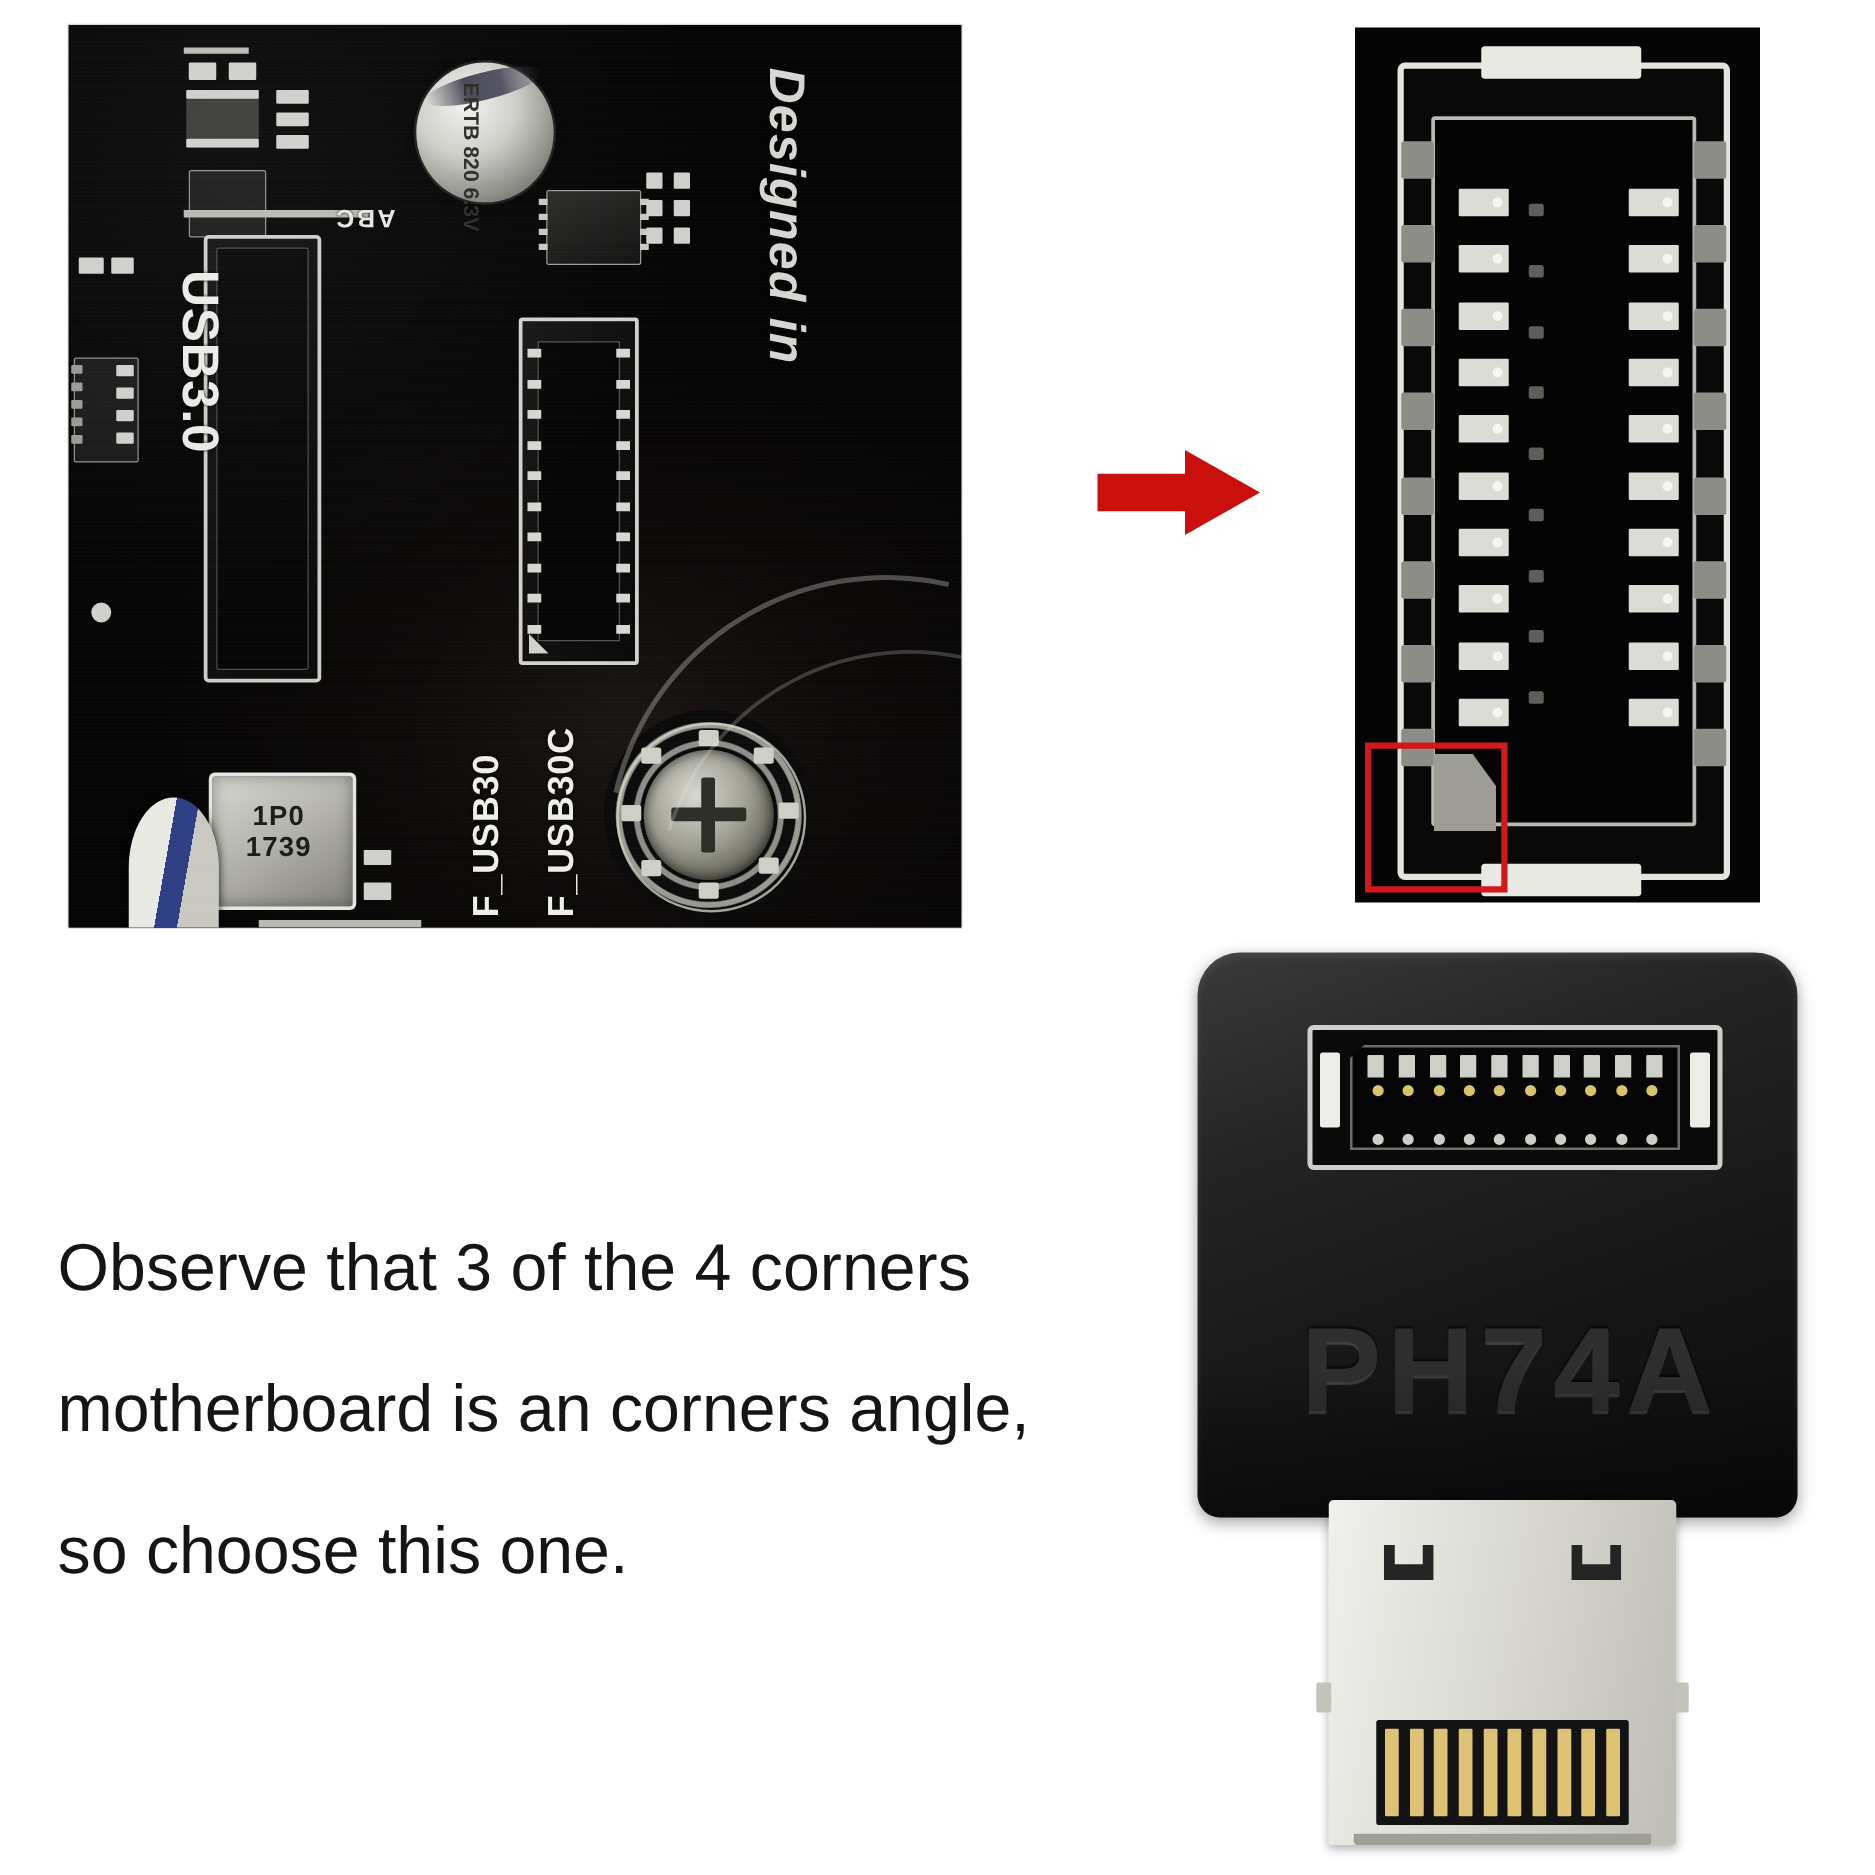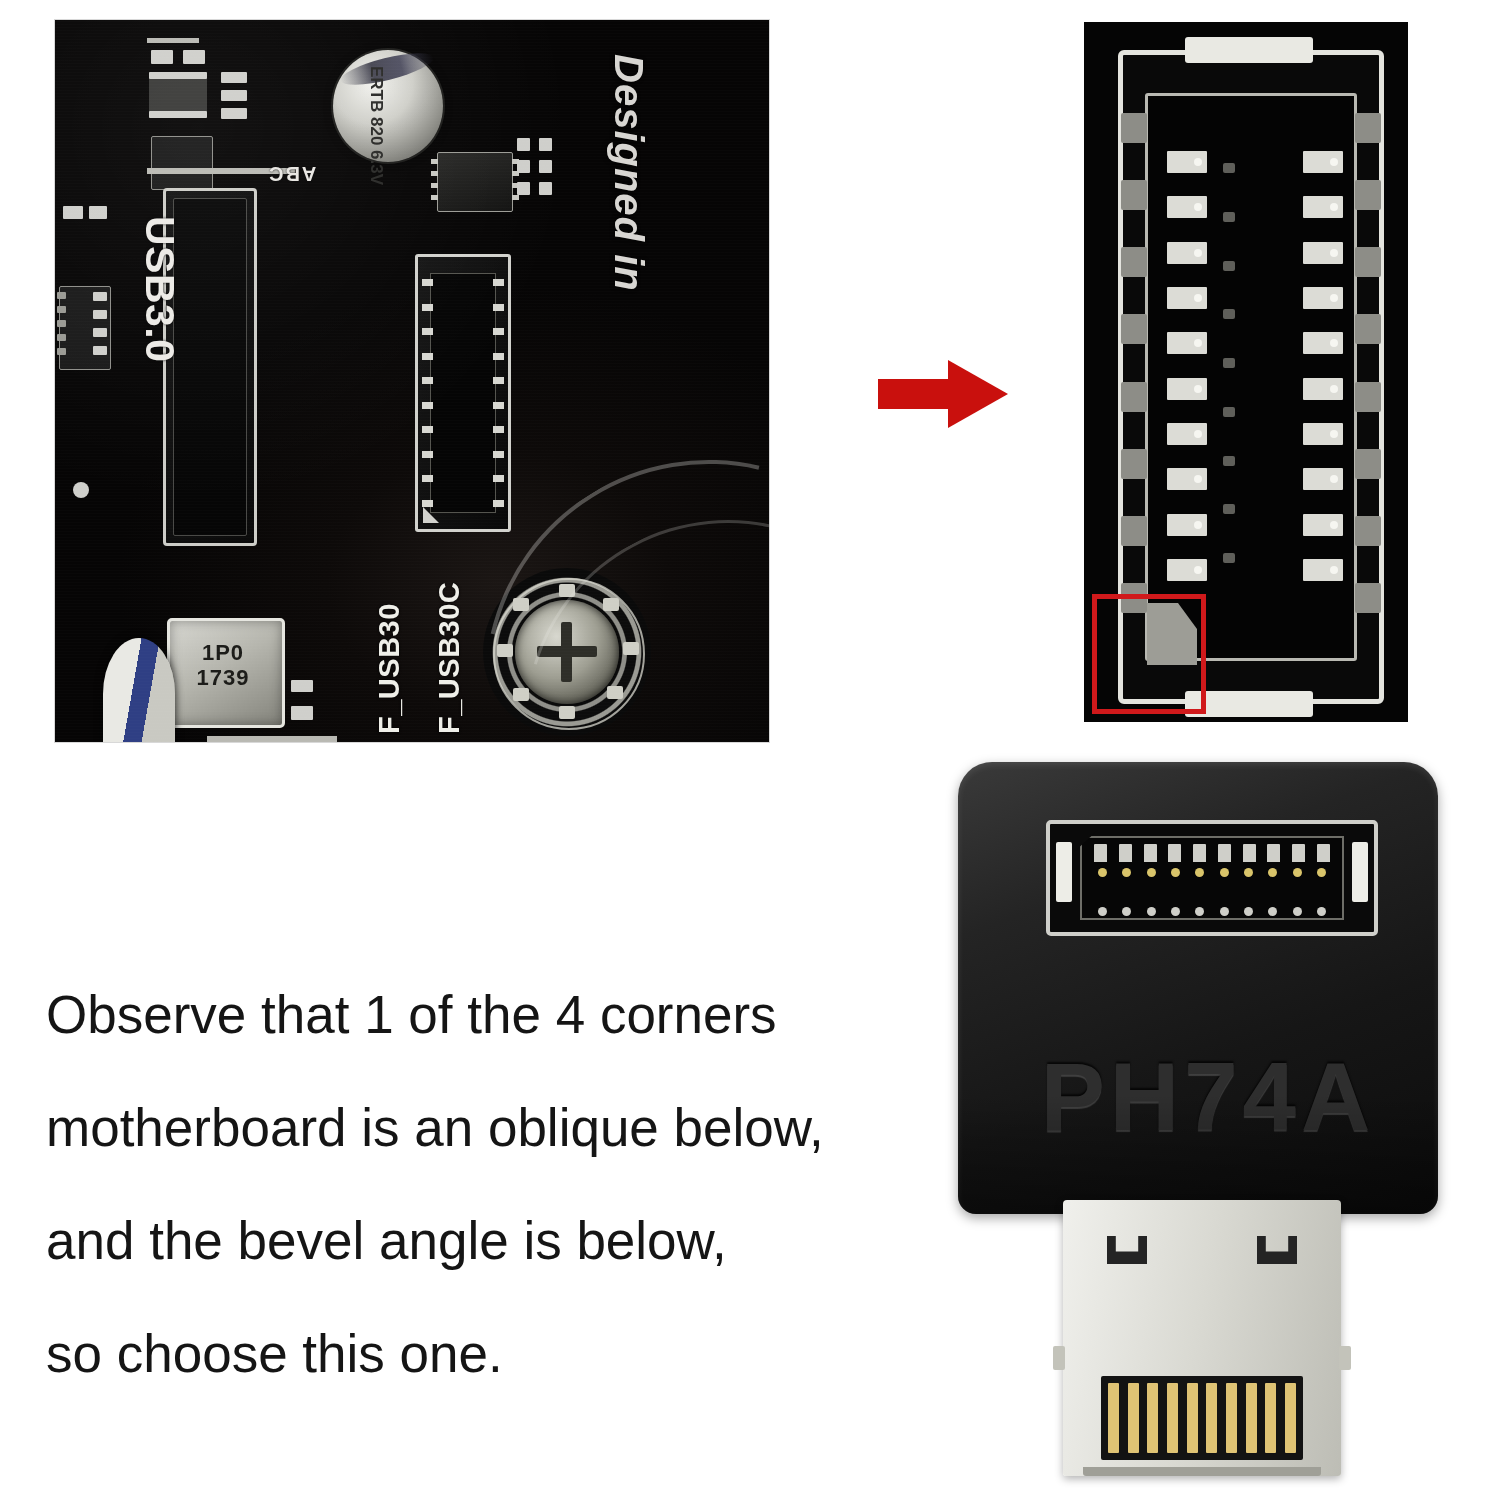--- a/index.html
+++ b/index.html
@@ -460,17 +460,16 @@
         <i></i>
         <i></i>
         <i></i>
         <i></i>
     </div>
     <div class="lip"></div>
   </div>
 </div>
 
 <div class="caption">
-  <div class="ln">Observe that 1 of the 4 corners</div>
-  <div class="ln">motherboard is an oblique below,</div>
-  <div class="ln">and the bevel angle is below,</div>
+  <div class="ln">Observe that 3 of the 4 corners</div>
+  <div class="ln">motherboard is an corners angle,</div>
   <div class="ln">so choose this one.</div>
 </div>
 
 </body></html>

